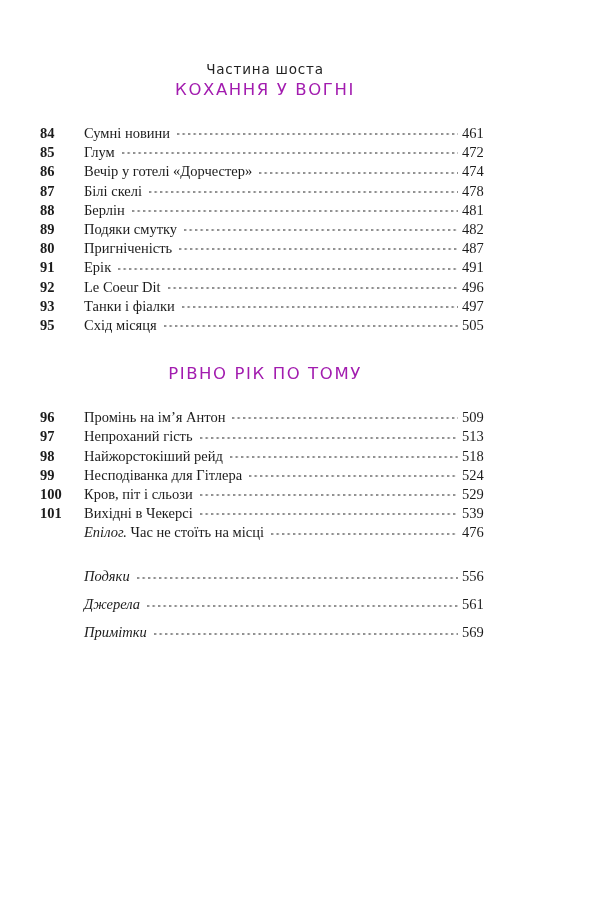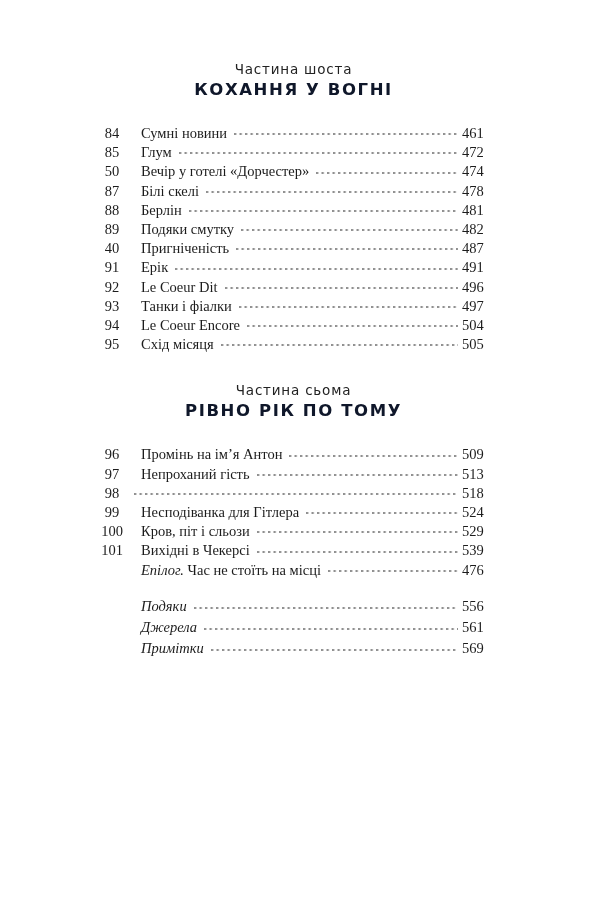--- a/index.html
+++ b/index.html
@@ -8,57 +8,58 @@
     background: #ffffff;
   }
   .book-page {
     box-sizing: border-box;
     width: 600px;
     height: 901px;
     margin: 0 auto;
     background: #ffffff;
     color: #1c1c1c;
     font-family: "Liberation Serif", serif;
-    padding: 60px 110px 0 97px;
+    padding: 60px 110px 0 40px;
     overflow: hidden;
   }
   .section-heading {
     text-align: center;
     margin-bottom: 23px;
   }
   .part-label {
     font-family: "DejaVu Sans", sans-serif;
     font-size: 13.5px;
     letter-spacing: 0.8px;
     line-height: 18px;
     color: #222222;
   }
   .part-title {
     font-family: "DejaVu Sans", sans-serif;
-    font-weight: bold;
+    font-weight: normal;
     font-size: 16.5px;
     letter-spacing: 1.6px;
     line-height: 23px;
-    color: #0f172a;
+    color: #a21caf;
   }
   .toc-section + .toc-section {
     margin-top: 27px;
   }
   .toc-rows { }
   .toc-row {
     display: flex;
     align-items: baseline;
     line-height: 19.2px;
     font-size: 14.5px;
     white-space: nowrap;
   }
   .toc-num {
     flex: none;
     width: 30px;
-    text-align: center;
+    text-align: left;
+    font-weight: bold;
   }
   .toc-title {
     flex: none;
     margin-left: 14px;
   }
   .toc-title.italic, .italic {
     font-style: italic;
   }
   .leader {
     flex: 1;
@@ -78,20 +79,21 @@
   .epilogue-block {
   }
   .backmatter-block {
     margin-top: 16px;
   }
   .backmatter-block .toc-row {
     line-height: 21px;
   }
   .backmatter-block .toc-title {
     margin-left: 44px; 
+    margin-top: 7px;
   }
   .epilogue-block .toc-title {
     margin-left: 44px;
   }
   .epilogue-rest {
     font-style: normal;
   }
 </style>
 </head>
 <body>
@@ -112,21 +114,21 @@
   </div>
 
   <div class="toc-row">
     <span class="toc-num">85</span>
     <span class="toc-title">Глум</span>
     <span class="leader"></span>
     <span class="toc-page">472</span>
   </div>
 
   <div class="toc-row">
-    <span class="toc-num">50</span>
+    <span class="toc-num">86</span>
     <span class="toc-title">Вечір у готелі «Дорчестер»</span>
     <span class="leader"></span>
     <span class="toc-page">474</span>
   </div>
 
   <div class="toc-row">
     <span class="toc-num">87</span>
     <span class="toc-title">Білі скелі</span>
     <span class="leader"></span>
     <span class="toc-page">478</span>
@@ -140,21 +142,21 @@
   </div>
 
   <div class="toc-row">
     <span class="toc-num">89</span>
     <span class="toc-title">Подяки смутку</span>
     <span class="leader"></span>
     <span class="toc-page">482</span>
   </div>
 
   <div class="toc-row">
-    <span class="toc-num">40</span>
+    <span class="toc-num">80</span>
     <span class="toc-title">Пригніченість</span>
     <span class="leader"></span>
     <span class="toc-page">487</span>
   </div>
 
   <div class="toc-row">
     <span class="toc-num">91</span>
     <span class="toc-title">Ерік</span>
     <span class="leader"></span>
     <span class="toc-page">491</span>
@@ -167,58 +169,52 @@
     <span class="toc-page">496</span>
   </div>
 
   <div class="toc-row">
     <span class="toc-num">93</span>
     <span class="toc-title">Танки і фіалки</span>
     <span class="leader"></span>
     <span class="toc-page">497</span>
   </div>
 
-  <div class="toc-row">
-    <span class="toc-num">94</span>
-    <span class="toc-title">Le Coeur Encore</span>
-    <span class="leader"></span>
-    <span class="toc-page">504</span>
-  </div>
 
   <div class="toc-row">
     <span class="toc-num">95</span>
     <span class="toc-title">Схід місяця</span>
     <span class="leader"></span>
     <span class="toc-page">505</span>
   </div>
 </div>
   </div>
 
   <div class="toc-section">
     <div class="section-heading">
-      <div class="part-label">Частина сьома</div>
       <div class="part-title">РІВНО РІК ПО ТОМУ</div>
     </div>
     <div class="toc-rows">
   <div class="toc-row">
     <span class="toc-num">96</span>
     <span class="toc-title">Промінь на ім’я Антон</span>
     <span class="leader"></span>
     <span class="toc-page">509</span>
   </div>
 
   <div class="toc-row">
     <span class="toc-num">97</span>
     <span class="toc-title">Непроханий гість</span>
     <span class="leader"></span>
     <span class="toc-page">513</span>
   </div>
 
   <div class="toc-row">
     <span class="toc-num">98</span>
+    <span class="toc-title">Найжорстокіший рейд</span>
     <span class="leader"></span>
     <span class="toc-page">518</span>
   </div>
 
   <div class="toc-row">
     <span class="toc-num">99</span>
     <span class="toc-title">Несподіванка для Гітлера</span>
     <span class="leader"></span>
     <span class="toc-page">524</span>
   </div>

